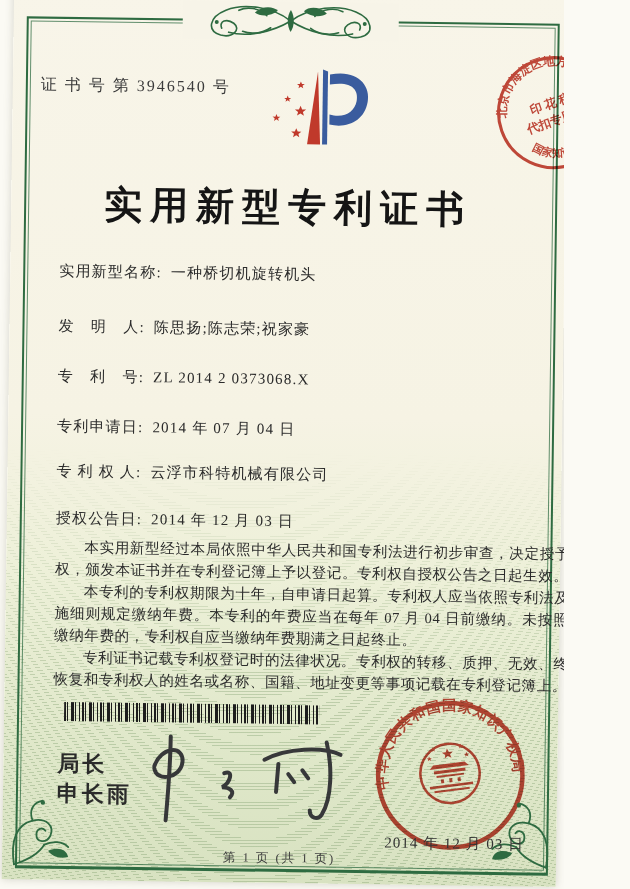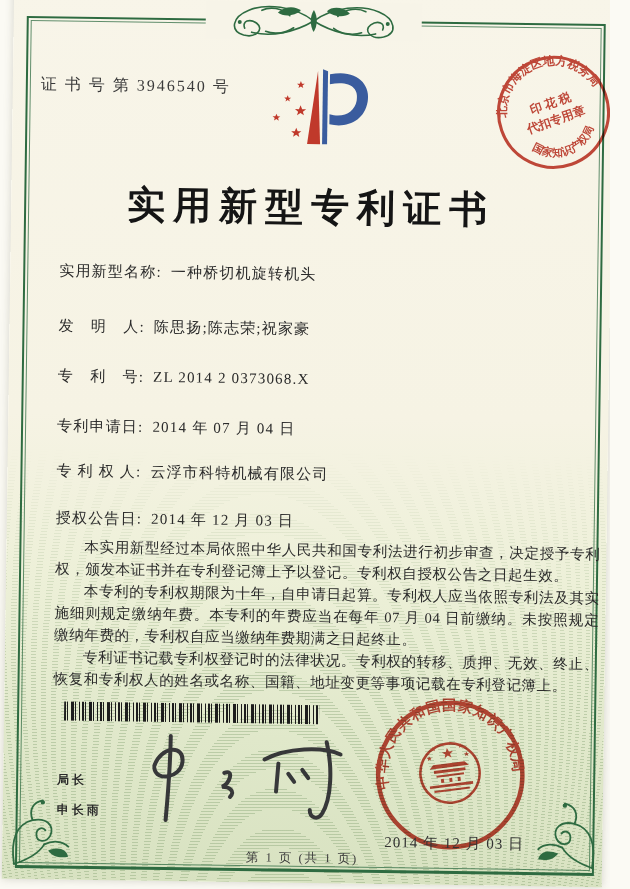--- a/index.html
+++ b/index.html
@@ -1,21 +1,21 @@
 <!DOCTYPE html>
 <html><head>
 <meta charset="utf-8">
 <style>
   html,body{margin:0;padding:0;}
   body{
     width:630px;height:889px;overflow:hidden;
     background:#fbfaf4;
     font-family:"Liberation Serif","DejaVu Serif",serif;
   }
-  .photo{position:relative;width:564px;height:889px;overflow:hidden;background:#fbfaf4;padding-left:46px;}
+  .photo{position:relative;width:564px;height:889px;overflow:hidden;background:#fbfaf4;}
   .paper{
     position:absolute;inset:-14px 2px 6px 8px;
     transform:rotate(0.8deg);
     background:linear-gradient(180deg,#f8f5e9 0%,#f6f3e4 48%,#edf0d8 66%,#e0e8ca 84%,#d8e2c1 100%);
     box-shadow:0 0 8px rgba(90,90,70,.25);
   }
   .guilloche{
     position:absolute;left:0;right:0;bottom:0;height:48%;
     background:repeating-radial-gradient(140% 95% at 50% 185%,rgba(104,140,88,.30) 0 1px,rgba(0,0,0,0) 1px 6px);
     -webkit-mask-image:linear-gradient(to bottom,transparent 0,#000 55%);
@@ -42,22 +42,22 @@
   .body-text{left:49px;width:545px;top:553px;font-size:14.5px;line-height:22px;
              color:#2b2b2b;text-align:justify;letter-spacing:.6px;}
   .body-text p{margin:0;text-indent:2em;}
   .barcode{left:60px;top:719px;width:255px;height:19px;
     background:repeating-linear-gradient(90deg,
       #1d1d1d 0 2px,rgba(0,0,0,0) 2px 3px,
       #1d1d1d 3px 4px,rgba(0,0,0,0) 4px 7px,
       #1d1d1d 7px 10px,rgba(0,0,0,0) 10px 11px,
       #1d1d1d 11px 12px,rgba(0,0,0,0) 12px 15px,
       #1d1d1d 15px 16px,rgba(0,0,0,0) 16px 18px);}
-  .director{left:54px;top:766px;font-size:12px;font-weight:700;color:#2a2a2a;
-            line-height:30px;letter-spacing:3px;margin-top:16px;}
+  .director{left:54px;top:766px;font-size:22px;font-weight:700;color:#2a2a2a;
+            line-height:30px;letter-spacing:3px;}
   .signature{left:118px;top:744px;width:250px;height:100px;}
   .issuing-seal{left:368px;top:708px;width:158px;height:158px;transform:rotate(-8deg);}
   .seal-date{left:382px;top:846px;font-size:15px;color:#333;letter-spacing:1px;z-index:1;}
   .page-footer{left:0;right:0;top:864px;text-align:center;font-size:12.5px;
                color:#3c3c3c;letter-spacing:2px;}
   .ornament-top{left:50%;top:16px;transform:translateX(-50%);width:340px;height:38px;}
   .corner-bl{left:6px;top:812px;width:64px;height:74px;}
   .corner-br{right:4px;top:808px;width:64px;height:74px;transform:scaleX(-1);}
   svg{display:block;overflow:visible;}
 </style>

